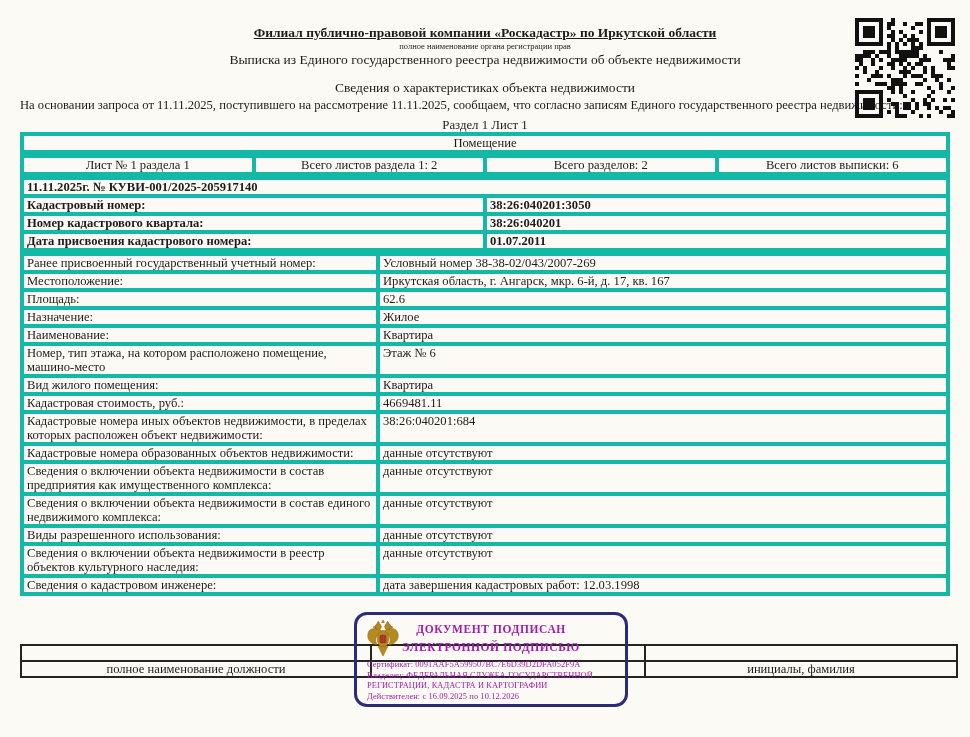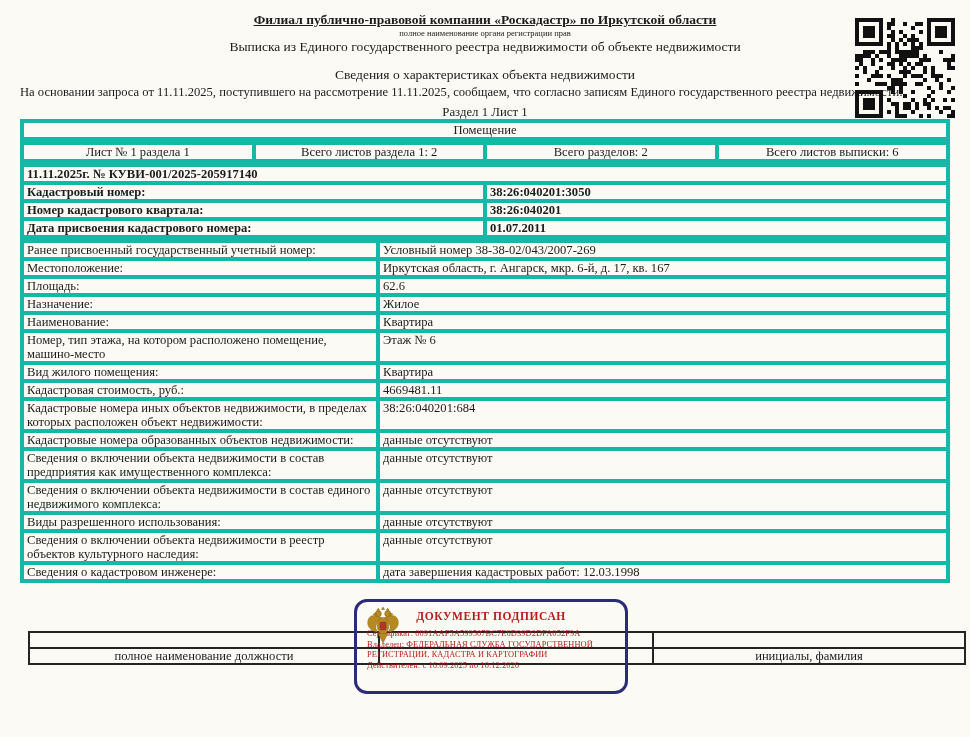--- a/index.html
+++ b/index.html
@@ -2,44 +2,44 @@
 <html><head>
 <meta charset="utf-8">
 <style>
   html,body{margin:0;padding:0;}
   body{
     width:970px;height:737px;overflow:hidden;
     background:#fbfaf4;color:#1c1c1c;
     font-family:"Liberation Serif","DejaVu Serif",serif;
     position:relative;
   }
-  .page{position:relative;width:970px;height:737px;padding-top:12px;box-sizing:border-box;}
+  .page{position:relative;width:970px;height:737px;padding-top:25px;box-sizing:border-box;}
   .center{text-align:center;}
   .org-name{font-size:13.5px;font-weight:bold;text-decoration:underline;line-height:16px;}
   .org-caption{font-size:8.5px;line-height:11px;}
   .doc-title{font-size:13.5px;line-height:16px;}
   .section-title{font-size:13.5px;line-height:16px;margin-top:12px;}
   .intro{font-size:12.6px;line-height:15px;margin:2px 20px 0;white-space:nowrap;}
   .razdel{font-size:12.8px;line-height:13px;text-align:center;margin:6px 20px 0;}
   table.tbl{border-collapse:collapse;width:930px;margin:0 20px;table-layout:fixed;}
   table.tbl td{border:4px solid #14b8a6;font-size:12.6px;line-height:14px;padding:0 3px;vertical-align:top;}
   .tbl-a{margin-top:2px;}
   .tbl-a td{text-align:center;}
   .tbl-b{margin-top:3px;}
   .tbl-b td{text-align:center;line-height:15px;}
   .tbl-c{margin-top:7px;font-weight:bold;}
   .tbl-d{margin-top:15px;}
   td.lblcol{width:346px;}
   
   .sig-area{position:relative;margin:13px 20px 0;height:106px;}
-  table.sig{border-collapse:collapse;position:absolute;left:8px;top:35px;width:930px;table-layout:fixed;}
+  table.sig{border-collapse:collapse;position:absolute;left:0;top:35px;width:930px;table-layout:fixed;}
   table.sig td{border:2px solid #242424;font-size:12.6px;line-height:14px;height:14px;text-align:center;padding:0;}
   .stamp{
     position:absolute;left:334px;top:3px;width:274px;height:95px;box-sizing:border-box;
-    border:3px solid #2b2b78;border-radius:13px;color:#b91c1c;
+    border:3px solid #2b2b78;border-radius:13px;color:#a21caf;
   }
   .stamp-emblem{position:absolute;left:9px;top:4px;}
   .stamp-title{font-size:11.5px;font-weight:bold;letter-spacing:.6px;text-align:center;line-height:13px;margin-top:8px;}
   .stamp-title2{margin-top:5px;}
   .stamp-small{font-size:8.4px;line-height:10.5px;margin:0 8px 0 10px;letter-spacing:.1px;}
   .stamp-cert{margin-top:6px;}
   .qr{position:absolute;top:18px;right:15px;width:100px;height:100px;}
   .hdr-block{margin-bottom:0;}
 </style>
 </head>
@@ -486,19 +486,20 @@
             <path d="M11.5 4.5 L13 2.2 L14.5 4.5 Z"></path>
             <path d="M21.5 4.5 L23 2.2 L24.5 4.5 Z"></path>
             <path d="M16.5 3.5 L18 1 L19.5 3.5 Z"></path>
             <ellipse cx="18" cy="21" rx="6" ry="9"></ellipse>
             <path d="M13 29 L18 39 L23 29 Z"></path>
           </g>
           <rect x="15" y="17" width="6" height="8" rx="1" fill="#b5342c" stroke="#7c1f1a" stroke-width="0.6"></rect>
         </svg>
       </div>
       <div class="stamp-title">ДОКУМЕНТ ПОДПИСАН</div>
+      <div class="stamp-title stamp-title2">ЭЛЕКТРОННОЙ ПОДПИСЬЮ</div>
       <div class="stamp-small stamp-cert">Сертификат: 0091AAF5A599507BC7E6D39D2DFA052F9A</div>
       <div class="stamp-small">Владелец: ФЕДЕРАЛЬНАЯ СЛУЖБА ГОСУДАРСТВЕННОЙ РЕГИСТРАЦИИ, КАДАСТРА И КАРТОГРАФИИ</div>
       <div class="stamp-small">Действителен: с 16.09.2025 по 10.12.2026</div>
     </div>
   </div>
 
 </div>
 
 </body></html>

